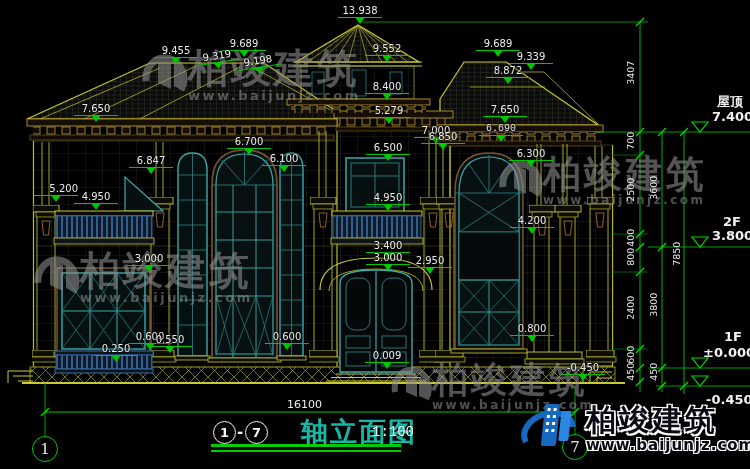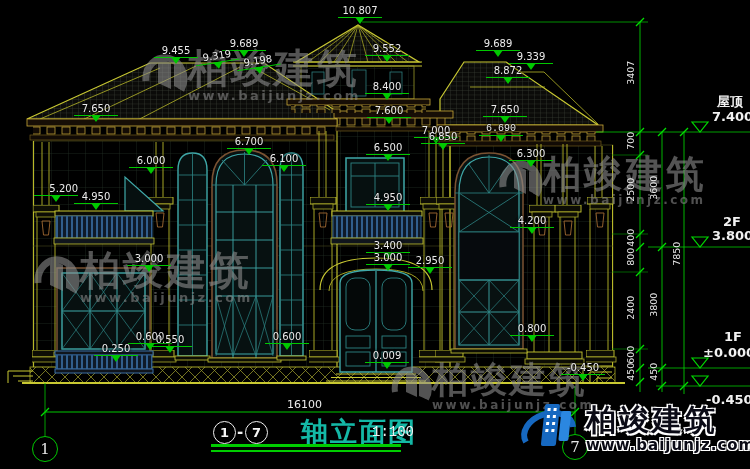--- a/index.html
+++ b/index.html
@@ -293,41 +293,41 @@
     <svg width="44" height="48">
       <path d="M7 30 A17 19 0 1 1 38 37" fill="none" stroke="#8f8f8f" stroke-width="6"></path>
       <path d="M18 8 l11 5 v22 l-11 -5 z M31 15 l7 3 v19 l-7 -3 z" fill="#8f8f8f"></path>
       </svg>
     <div class="tx">
         <span class="t" style="font-size:36px;">柏竣建筑</span>
       <span class="u" style="font-size:12px;">www.baijunjz.com</span>
       </div>
   </div>
 
-  <span class="dim" style="left:338px;top:5px;">10.807</span>
+  <span class="dim" style="left:338px;top:5px;">13.938</span>
   <span class="dim" style="left:154px;top:45px;">9.455</span>
   <span class="dim" style="left:222px;top:38px;">9.689</span>
   <span class="dim rot" style="left:195px;top:50px;">9.319</span>
   <span class="dim rot" style="left:236px;top:55px;">9.198</span>
   <span class="dim" style="left:365px;top:43px;">9.552</span>
   <span class="dim" style="left:476px;top:38px;">9.689</span>
   <span class="dim" style="left:509px;top:51px;">9.339</span>
   <span class="dim" style="left:486px;top:65px;">8.872</span>
   <span class="dim" style="left:365px;top:81px;">8.400</span>
   <span class="dim" style="left:74px;top:103px;">7.650</span>
-  <span class="dim" style="left:367px;top:105px;">7.600</span>
+  <span class="dim" style="left:367px;top:105px;">5.279</span>
   <span class="dim" style="left:483px;top:104px;">7.650</span>
   <span class="dim" style="left:414px;top:125px;">7.000</span>
   <span class="dim" style="left:421px;top:131px;">6.850</span>
   <span class="dim" style="left:227px;top:136px;">6.700</span>
   <span class="dim" style="left:479px;top:123px;font-family:Liberation Mono, monospace;">6.690</span>
   <span class="dim" style="left:366px;top:142px;">6.500</span>
   <span class="dim" style="left:509px;top:148px;">6.300</span>
   <span class="dim" style="left:262px;top:153px;">6.100</span>
-  <span class="dim" style="left:129px;top:155px;">6.000</span>
+  <span class="dim" style="left:129px;top:155px;">6.847</span>
   <span class="dim" style="left:34px;top:183px;text-align:right;">5.200</span>
   <span class="dim" style="left:74px;top:191px;">4.950</span>
   <span class="dim" style="left:366px;top:192px;">4.950</span>
   <span class="dim" style="left:510px;top:215px;text-align:center;">4.200</span>
   <span class="dim" style="left:366px;top:240px;">3.400</span>
   <span class="dim" style="left:366px;top:252px;">3.000</span>
   <span class="dim" style="left:408px;top:255px;">2.950</span>
   <span class="dim" style="left:127px;top:253px;">3.000</span>
   <span class="dim" style="left:510px;top:323px;">0.800</span>
   <span class="dim" style="left:128px;top:331px;">0.600</span>

